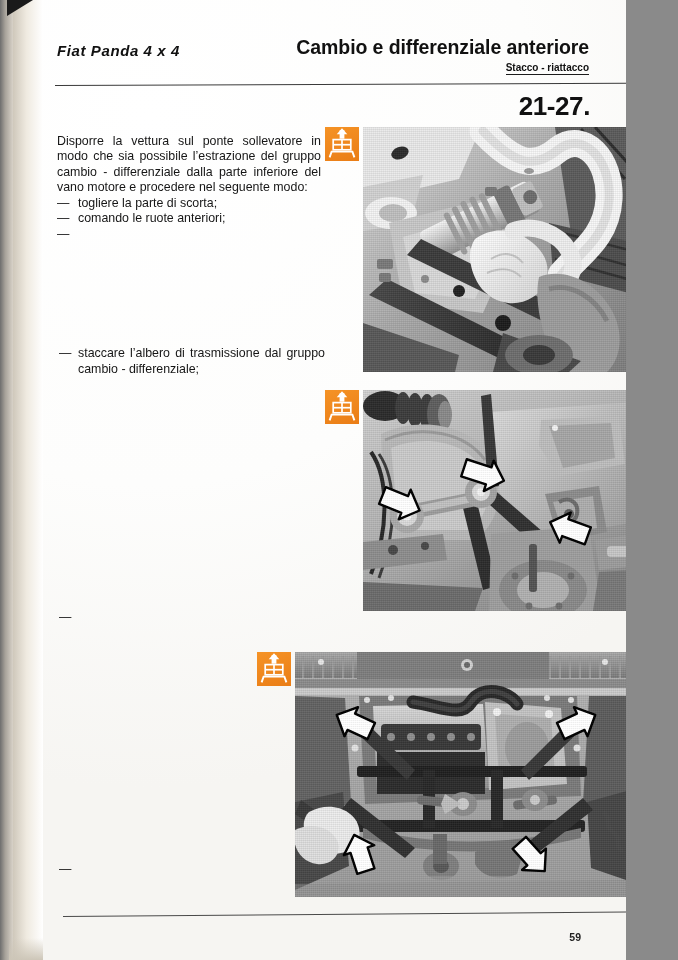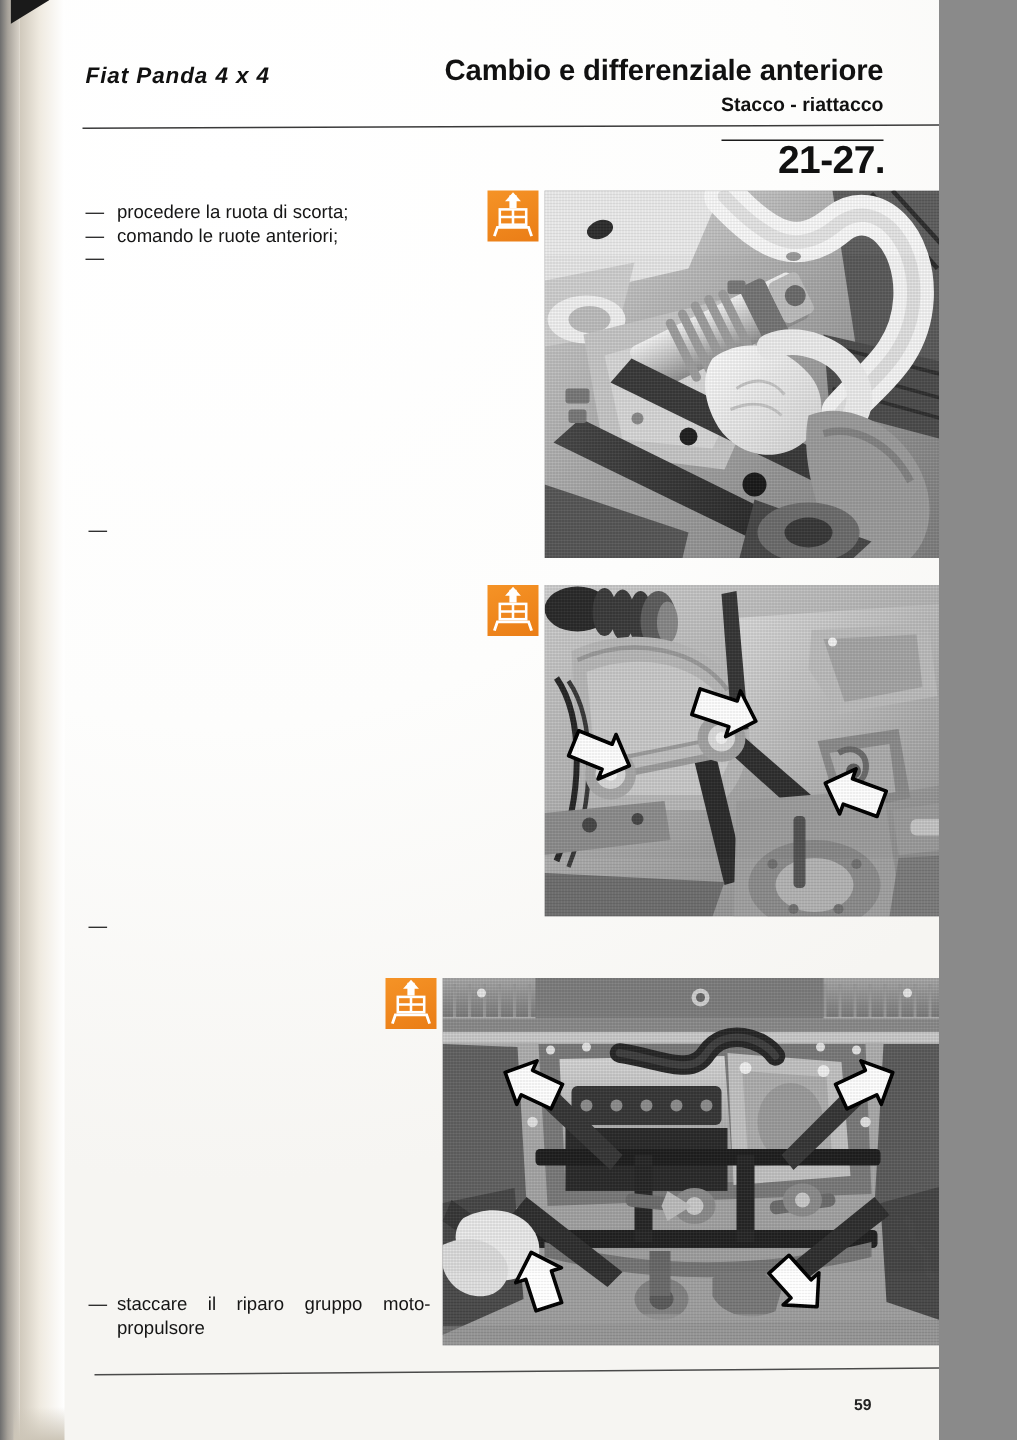--- a/index.html
+++ b/index.html
@@ -68,26 +68,26 @@
     font-size: 19.5px;
     letter-spacing: -0.1px;
     color: #111;
     white-space: nowrap;
     text-align: right;
   }
   .hdr-sub {
     position: absolute;
     right: 37px; top: 62px;
     font-weight: bold;
-    font-size: 13px;
+    font-size: 10px;
     letter-spacing: 0px;
     color: #111;
     white-space: nowrap;
     text-align: right;
-    padding-bottom: 16px;
+    padding-bottom: 1px;
     border-bottom: 1.6px solid #1b1b1b;
   }
   .hdr-rule {
     position: absolute;
     left: 55px; top: 85px;
     width: 600px; height: 0;
     border-top: 1.6px solid #3a3a3a;
     transform: rotate(-0.22deg);
     transform-origin: left center;
   }
@@ -201,46 +201,47 @@
 
   <div class="hdr-title">Cambio e differenziale anteriore</div>
 
   <div class="hdr-sub">Stacco - riattacco</div>
 
   <div class="hdr-rule"></div>
 
   <div class="hdr-code">21-27.</div>
 
   <div class="para intro">
+    <div>Disporre la vettura sul ponte sollevatore in modo che sia possibile l’estrazione del gruppo cambio - differenziale dalla parte inferiore del vano motore e procedere nel seguente modo:</div>
     <ul class="bullets">
       <li>
         <span class="dash">—</span>
-        <span>procedere la ruota di scorta;</span>
+        <span>togliere la parte di scorta;</span>
       </li>
       <li>
         <span class="dash">—</span>
         <span>comando le ruote anteriori;</span>
       </li>
       <li>
         <span class="dash">—</span>
       </li>
     </ul>
   </div>
 
   <div class="step step-1">
     <span class="dash">—</span>
+    <span>staccare l’albero di trasmissione dal gruppo cambio - differenziale;</span>
   </div>
 
   <div class="step step-2">
     <span class="dash">—</span>
   </div>
 
   <div class="step step-3">
     <span class="dash">—</span>
-    <span>staccare il riparo gruppo moto-propulsore</span>
   </div>
 
   <div class="lift-badge" style="left:325px; top:127px; width:34px; height:34px;">
     <svg width="34" height="34" viewBox="0 0 34 34" aria-hidden="true">
       <rect x="14.6" y="3.2" width="4.8" height="8.5" fill="#fff"></rect>
       <polygon points="17,1.2 22.3,7.2 11.7,7.2" fill="#fff"></polygon>
       <rect x="8.2" y="12.6" width="17.6" height="10.2" fill="none" stroke="#fff" stroke-width="1.7"></rect>
       <line x1="17" y1="12.6" x2="17" y2="22.8" stroke="#fff" stroke-width="1.7"></line>
       <line x1="8.2" y1="17.7" x2="25.8" y2="17.7" stroke="#fff" stroke-width="1.7"></line>
       <path d="M4.6 30.4 L6.6 24.6 L27.4 24.6 L29.4 30.4" fill="none" stroke="#fff" stroke-width="1.9" stroke-linejoin="miter"></path>

